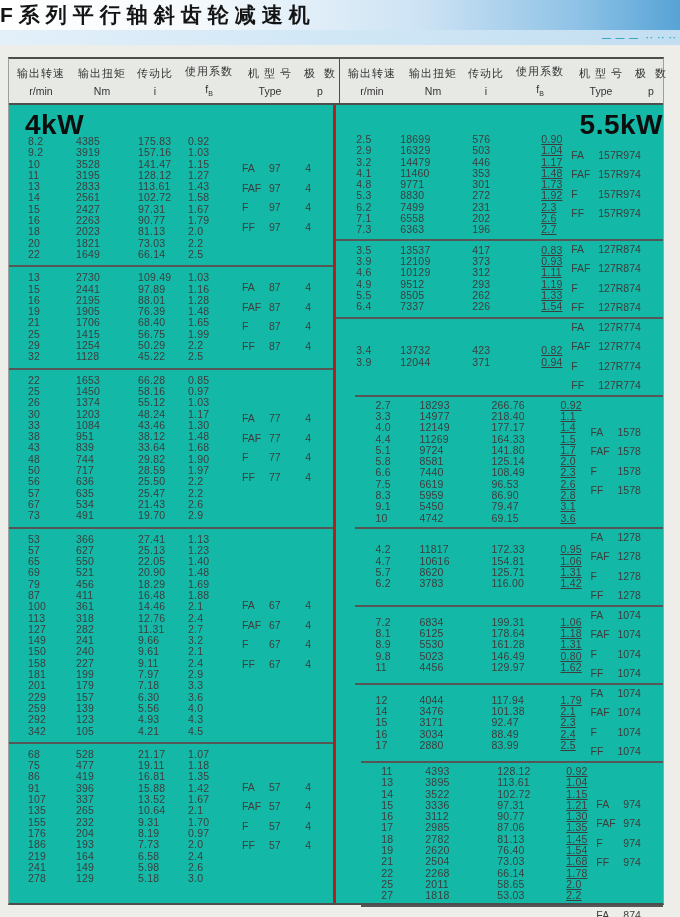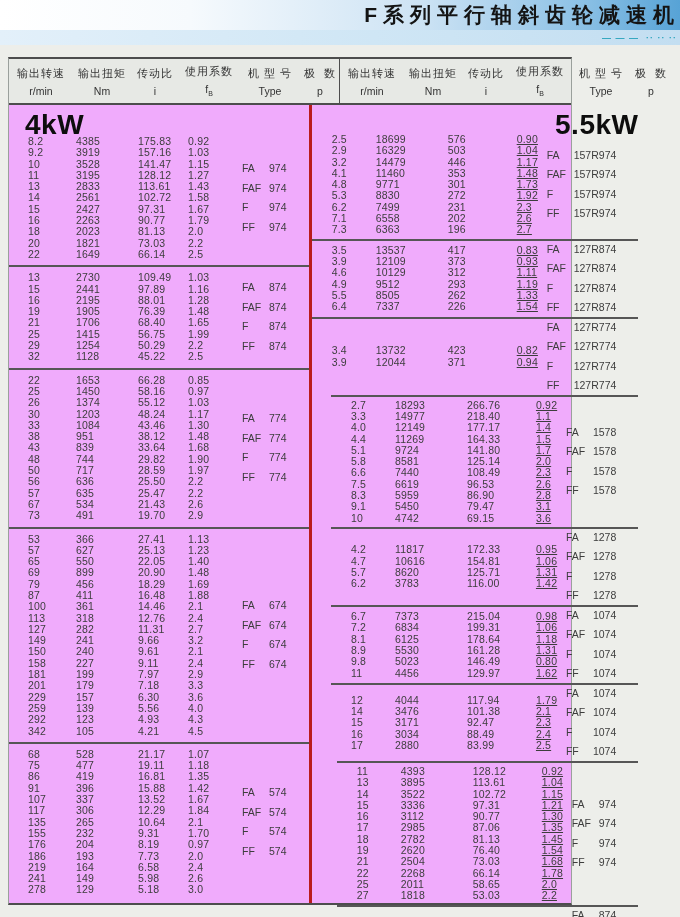--- a/index.html
+++ b/index.html
@@ -7,33 +7,33 @@
   body {
     font-family: "Liberation Sans", "DejaVu Sans", sans-serif;
     background:#edeeea;
   }
   .page { position:relative; width:680px; height:917px; overflow:hidden; background:#edeeea; }
 
   
   .title-band {
     height:30px;
     background:linear-gradient(90deg,#ffffff 0%,#f6fafd 28%,#cde3f4 62%,#8ec2e6 85%,#57a3d6 100%);
-    display:flex; align-items:center; justify-content:flex-end;
+    display:flex; align-items:center; justify-content:flex-start;
   }
   .title { font-size:21px; font-weight:bold; color:#141414; letter-spacing:6px; }
   .sub-band { height:15px; background:linear-gradient(90deg,#e3f0fa 0%,#cfe6f5 55%,#c3def1 100%); }
   .decor {
     position:absolute; top:33px; right:3px;
     color:#2da4bd; font-size:9px; font-weight:bold; letter-spacing:1px; white-space:pre;
   }
 
   
   .table {
-    position:absolute; left:8px; top:57px; width:564px; height:848px;
-    background:#f0abfc;
+    position:absolute; left:8px; top:57px; width:656px; height:848px;
+    background:#14b8a6;
     border-top:2px solid #4d4d4d; border-bottom:2px solid #4d4d4d;
     border-left:1px solid #9aa09c; border-right:1px solid #9aa09c;
   }
   .thead { display:flex; height:46px; border-bottom:2px solid #4d4d4d; background:#e7e9e5; }
   .h-half { width:331px; display:flex; align-items:center; }
   .h-half + .h-half { border-left:1px solid #4d4d4d; }
   .h-cell { display:flex; flex-direction:column; align-items:center; justify-content:center; gap:4px; color:#333; }
   .h-cell:nth-child(1){width:64px;} .h-cell:nth-child(2){width:58px;}
   .h-cell:nth-child(3){width:48px;} .h-cell:nth-child(4){width:60px;}
   .h-cell:nth-child(5){width:62px;} .h-cell:nth-child(6){width:38px;}
@@ -423,21 +423,21 @@
                 <div class="c c3">1.23</div>
               </div>
               <div class="row">
                 <div class="c c0">65</div>
                 <div class="c c1">550</div>
                 <div class="c c2">22.05</div>
                 <div class="c c3">1.40</div>
               </div>
               <div class="row">
                 <div class="c c0">69</div>
-                <div class="c c1">899</div>
+                <div class="c c1">521</div>
                 <div class="c c2">20.90</div>
                 <div class="c c3">1.48</div>
               </div>
               <div class="row">
                 <div class="c c0">79</div>
                 <div class="c c1">456</div>
                 <div class="c c2">18.29</div>
                 <div class="c c3">1.69</div>
               </div>
               <div class="row">
@@ -568,26 +568,20 @@
                 <div class="c c2">15.88</div>
                 <div class="c c3">1.42</div>
               </div>
               <div class="row">
                 <div class="c c0">107</div>
                 <div class="c c1">337</div>
                 <div class="c c2">13.52</div>
                 <div class="c c3">1.67</div>
               </div>
               <div class="row">
-                <div class="c c0">117</div>
-                <div class="c c1">306</div>
-                <div class="c c2">12.29</div>
-                <div class="c c3">1.84</div>
-              </div>
-              <div class="row">
                 <div class="c c0">135</div>
                 <div class="c c1">265</div>
                 <div class="c c2">10.64</div>
                 <div class="c c3">2.1</div>
               </div>
               <div class="row">
                 <div class="c c0">155</div>
                 <div class="c c1">232</div>
                 <div class="c c2">9.31</div>
                 <div class="c c3">1.70</div>
@@ -966,26 +960,20 @@
               </div>
               <div class="tline">
                 <span class="t-prefix">FF</span>
                 <span class="t-model">127</span>
                 <span class="t-pole">8</span>
               </div>
             </div>
           </div>
           <div class="block">
             <div class="rows">
-              <div class="row">
-                <div class="c c0">6.7</div>
-                <div class="c c1">7373</div>
-                <div class="c c2">215.04</div>
-                <div class="c c3">0.98</div>
-              </div>
               <div class="row">
                 <div class="c c0">7.2</div>
                 <div class="c c1">6834</div>
                 <div class="c c2">199.31</div>
                 <div class="c c3">1.06</div>
               </div>
               <div class="row">
                 <div class="c c0">8.1</div>
                 <div class="c c1">6125</div>
                 <div class="c c2">178.64</div>

